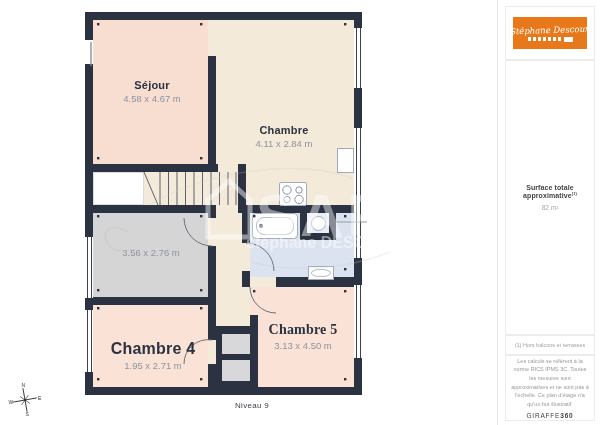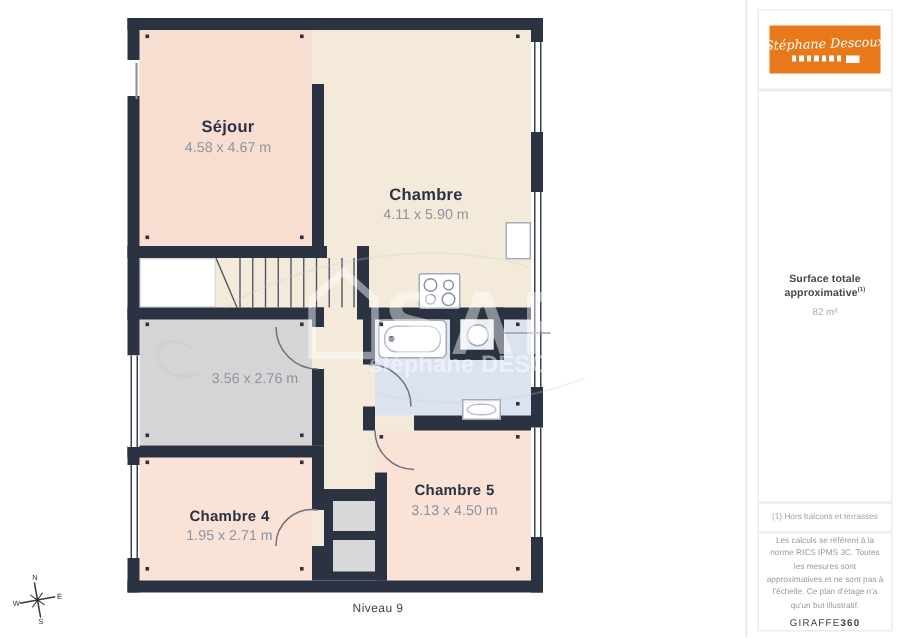--- a/index.html
+++ b/index.html
@@ -192,31 +192,31 @@
       <text x="8.5" y="404" font-size="5" stroke="none">W</text>
     </g>
   </svg>
 
   <div class="rlabel" style="left:152px;top:78px;">
     <div class="rname" style="font-size:11px;">Séjour</div>
     <div class="rdims" style="font-size:9.5px;">4.58 x 4.67 m</div>
   </div>
   <div class="rlabel" style="left:284px;top:123px;">
     <div class="rname" style="font-size:11px;">Chambre</div>
-    <div class="rdims" style="font-size:9.5px;">4.11 x 5.90 m</div>
-  </div>
-  <div class="rlabel" style="left:151px;top:247px;margin-left:19px;">
+    <div class="rdims" style="font-size:9.5px;">4.11 x 2.84 m</div>
+  </div>
+  <div class="rlabel" style="left:151px;top:247px;">
     <div class="rdims" style="font-size:9.5px;">3.56 x 2.76 m</div>
   </div>
   <div class="rlabel" style="left:153px;top:338px;">
-    <div class="rname" style="font-size:10px;">Chambre 4</div>
+    <div class="rname" style="font-size:16px;">Chambre 4</div>
     <div class="rdims" style="font-size:9.5px;">1.95 x 2.71 m</div>
   </div>
   <div class="rlabel" style="left:303px;top:321px;">
-    <div class="rname" style="font-size:10px;">Chambre 5</div>
+    <div class="rname" style="font-size:14px;font-family:Liberation Serif, serif;">Chambre 5</div>
     <div class="rdims" style="font-size:9.5px;">3.13 x 4.50 m</div>
   </div>
 
   <svg width="600" height="425" viewBox="0 0 600 425" style="position:absolute;left:0;top:0;z-index:45;pointer-events:none;">
     <g opacity="0.55">
       <path d="M128,232 C96,214 98,258 132,250" stroke="#c4c4c4" fill="none" stroke-width="2" opacity="0.5"></path>
       <path d="M150,205 C210,168 300,160 352,178" stroke="#cccccc" fill="none" stroke-width="1.5" opacity="0.45"></path>
       <path d="M250,262 C300,274 350,268 390,252" stroke="#cccccc" fill="none" stroke-width="1.5" opacity="0.45"></path>
       <polygon points="208,237 208,200 229,181 250,200 250,237" fill="none" stroke="rgba(255,255,255,0.85)" stroke-width="5"></polygon>
       <text x="256" y="236" font-size="60" font-weight="bold" letter-spacing="4" fill="rgba(255,255,255,0.8)">SAF</text>

